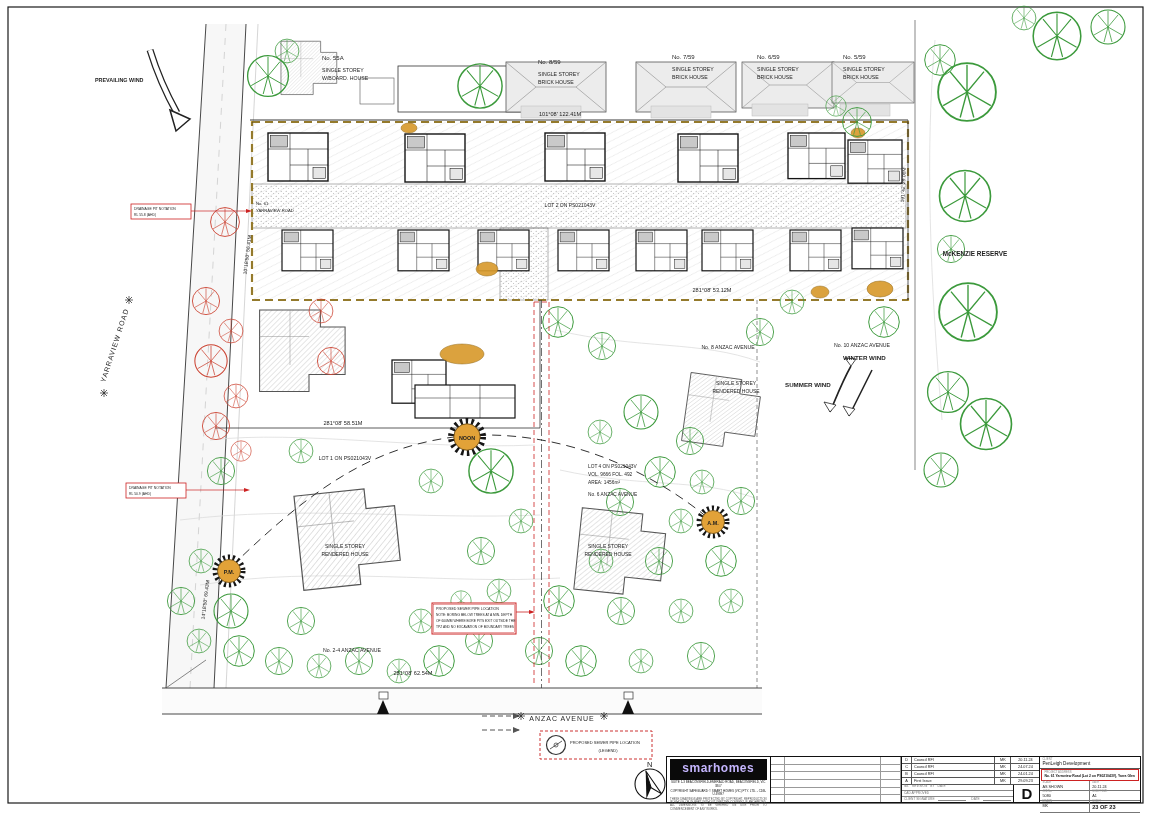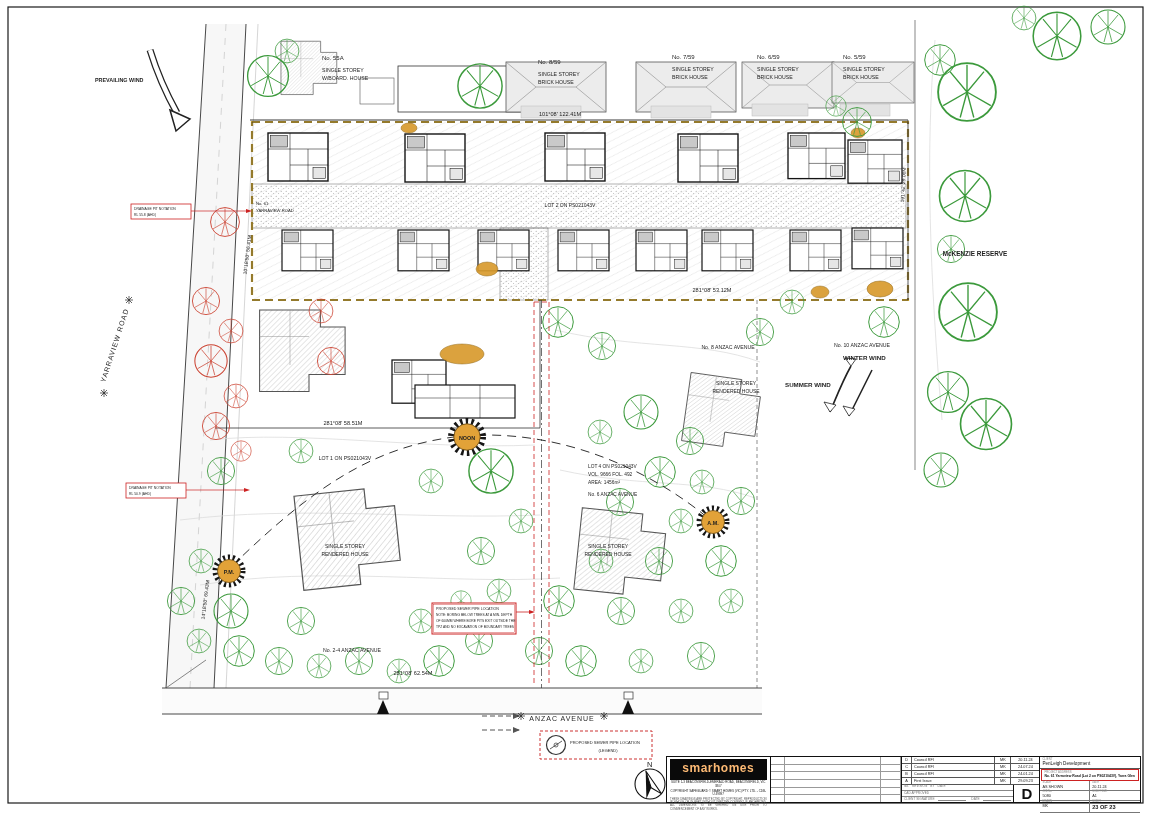--- a/index.html
+++ b/index.html
@@ -6,21 +6,21 @@
   .stage{position:relative;width:1151px;height:813px;background:#fff;overflow:hidden;
          font-family:"Liberation Sans",sans-serif;color:#1a1a1a;}
   svg text{font-family:"Liberation Sans",sans-serif;fill:#1f1f1f;}
   .tg{color:#3c9a3c;} .tr{color:#cc4433;}
   
   .tb{position:absolute;left:666px;top:756px;width:475px;height:47px;background:#fff;
       border:1px solid #111;display:flex;box-sizing:border-box;font-size:4px;line-height:1.15;}
   .tb *{box-sizing:border-box;}
   .tb .cell{height:100%;border-right:1px solid #111;position:relative;}
   .cA{width:104px;padding:2px 3px;}
-  .logo{background:#0a0a0a;color:#fdba74;text-align:center;font-weight:bold;font-size:12px;
+  .logo{background:#0a0a0a;color:#c4b5fd;text-align:center;font-weight:bold;font-size:12px;
         letter-spacing:.5px;padding:3px 0 4px;}
   .addr{font-size:3px;text-align:center;margin-top:1.5px;color:#222;}
   .fine{font-size:2.8px;color:#555;margin-top:1.5px;text-align:justify;}
   .cB{width:132px;display:flex;flex-direction:column;}
   .cB .r{flex:1;border-bottom:1px solid #999;display:flex;}
   .cB .r:last-child{border-bottom:none;}
   .cB .r span{border-right:1px solid #999;display:block;height:100%;}
   .cB .s1{width:14px;} .cB .s2{flex:1;} .cB .s3{width:20px;}
   .cC{width:139px;display:flex;flex-direction:column;font-size:3.8px;}
   .rvrow{height:7.2px;display:flex;border-bottom:1px solid #555;align-items:center;}

